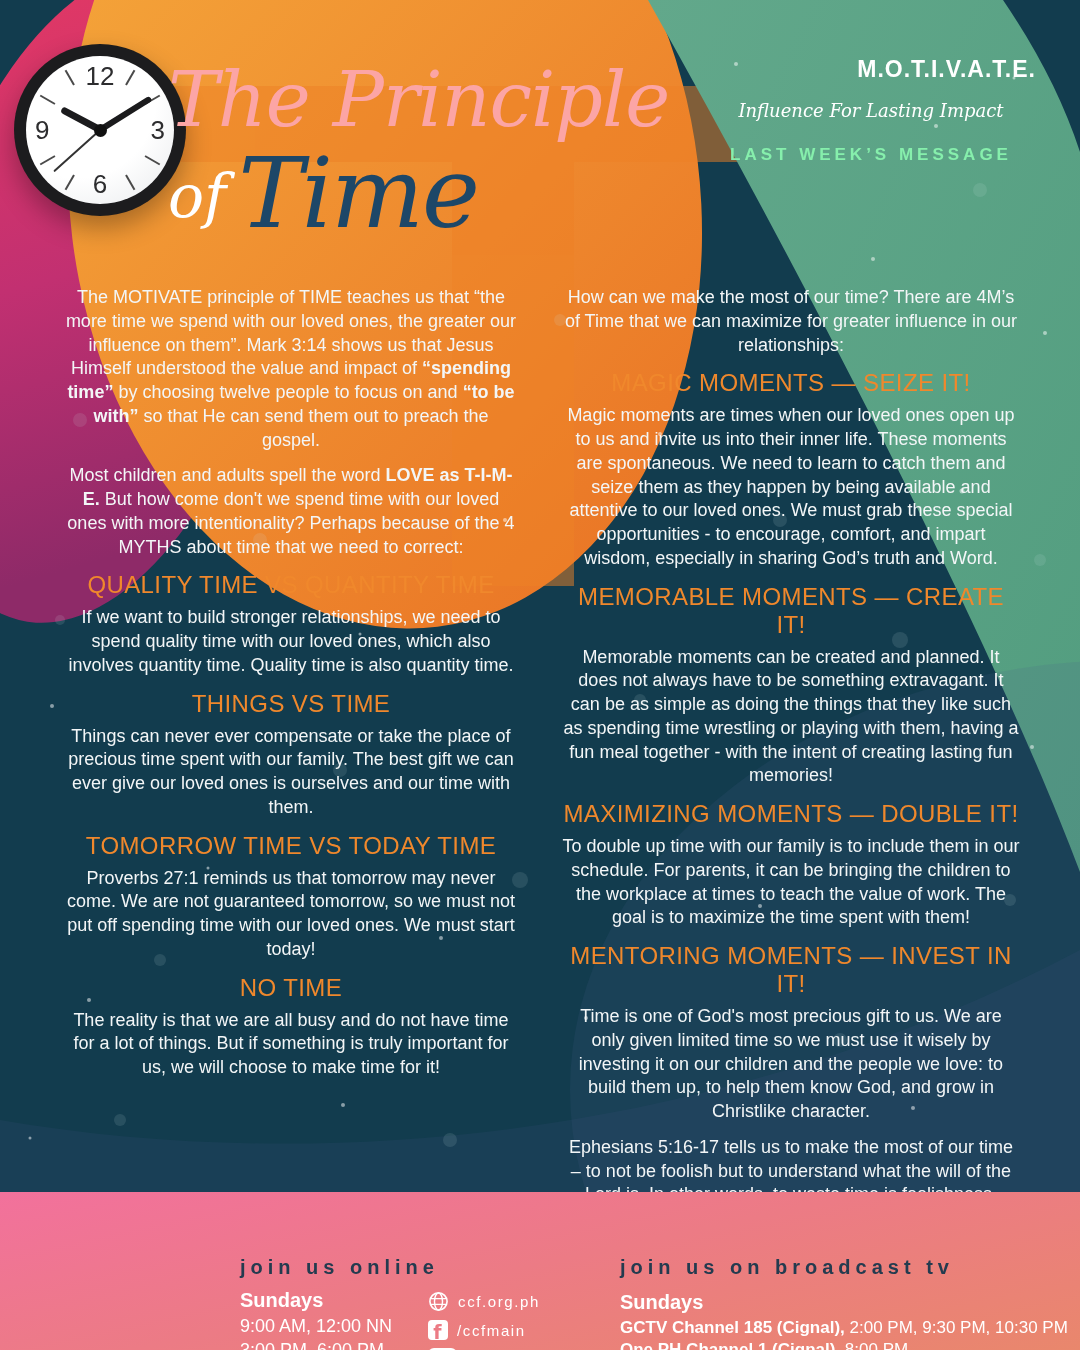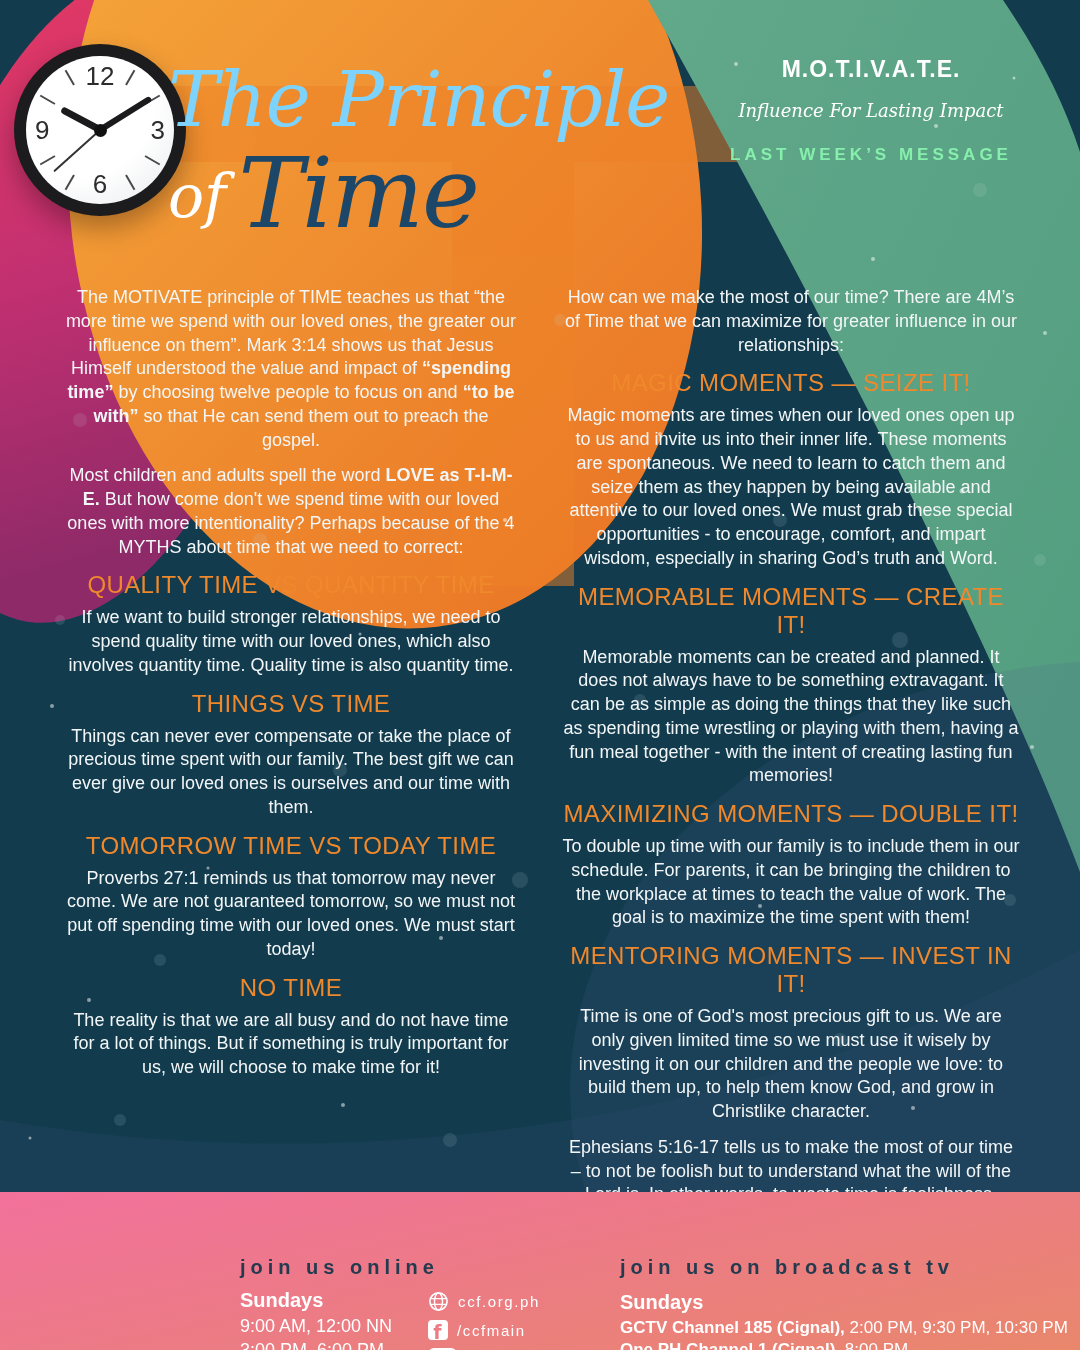--- a/index.html
+++ b/index.html
@@ -23,27 +23,27 @@
   .num-6{left:50%;bottom:4px;transform:translateX(-50%);}
   .num-9{left:9px;top:50%;transform:translateY(-50%);}
   .hand{position:absolute;left:50%;bottom:50%;transform-origin:50% 100%;background:#1b1b1d;border-radius:4px;}
   .hand-hour{width:7px;height:44px;margin-left:-3.5px;transform:rotate(-62deg);}
   .hand-min{width:6px;height:60px;margin-left:-3px;transform:rotate(58deg);}
   .hand-sec{width:2px;height:62px;margin-left:-1px;background:#333;transform:rotate(228deg);}
   .cap{position:absolute;left:50%;top:50%;width:13px;height:13px;margin:-6.5px 0 0 -6.5px;border-radius:50%;background:#111;}
 
   
   .brand{position:absolute;top:56px;right:44px;width:330px;text-align:center;color:#fff;}
-  .brand-title{font-size:23px;font-weight:bold;letter-spacing:1px;}
+  .brand-title{font-size:23px;font-weight:bold;letter-spacing:1px;text-align:right;}
   .brand-tag{font-family:"DejaVu Serif",serif;font-style:italic;font-size:18px;margin-top:17px;}
   .brand-kicker{margin-top:24px;font-size:17px;font-weight:bold;letter-spacing:4px;color:#86efac;}
 
   
   .title{position:absolute;left:168px;top:62px;font-family:"DejaVu Serif",serif;font-style:italic;line-height:1;}
-  .title-line1{font-size:76px;color:#7dd3fc;letter-spacing:-1px;}
+  .title-line1{font-size:76px;color:#fca5a5;letter-spacing:-1px;}
   .title-line2{margin-top:6px;padding-left:-4px;}
   .title-of{font-size:60px;color:#ffffff;vertical-align:10px;}
   .title-time{font-size:98px;color:#1D4768;margin-left:12px;letter-spacing:-2px;}
 
   
   .cols{position:absolute;top:286px;left:62px;width:958px;display:flex;gap:42px;color:#F3F6F7;text-align:center;}
   .col{width:458px;}
   .body-p{font-size:18px;line-height:1.32;margin:0 0 12px;}
   .b{font-weight:bold;}
   .sec-h{font-size:24px;font-weight:normal;color:#F0882C;letter-spacing:.4px;margin:1px 0 7px;}

